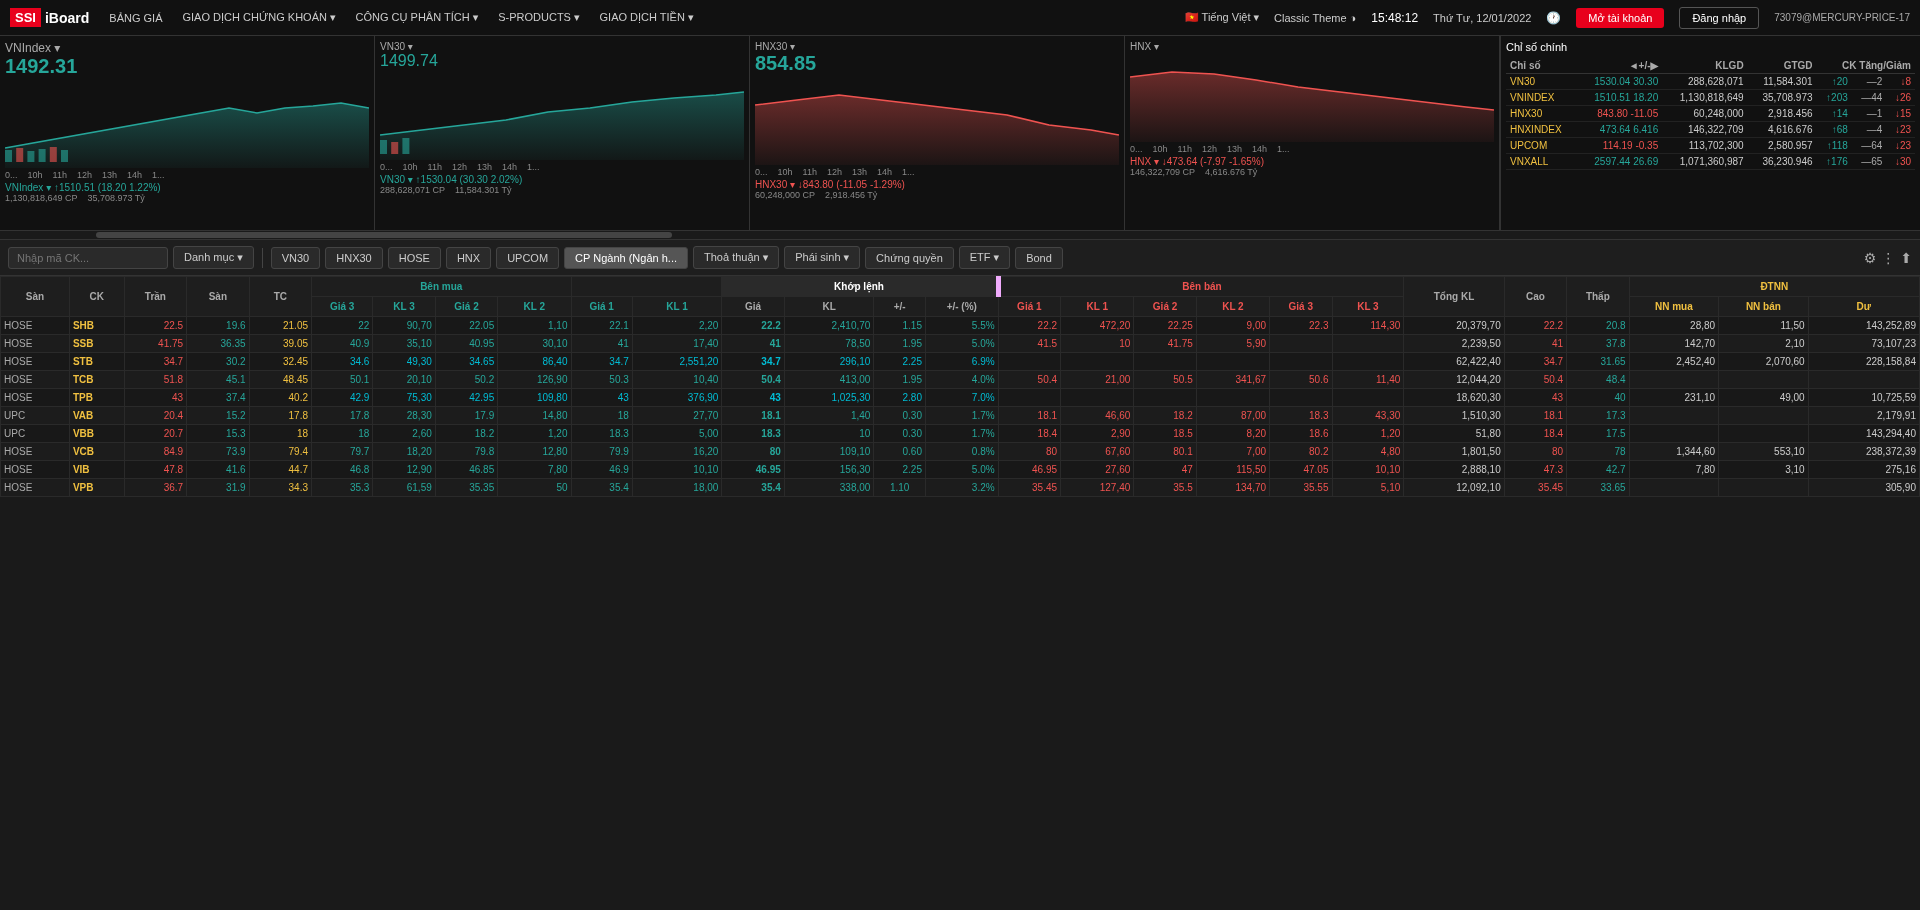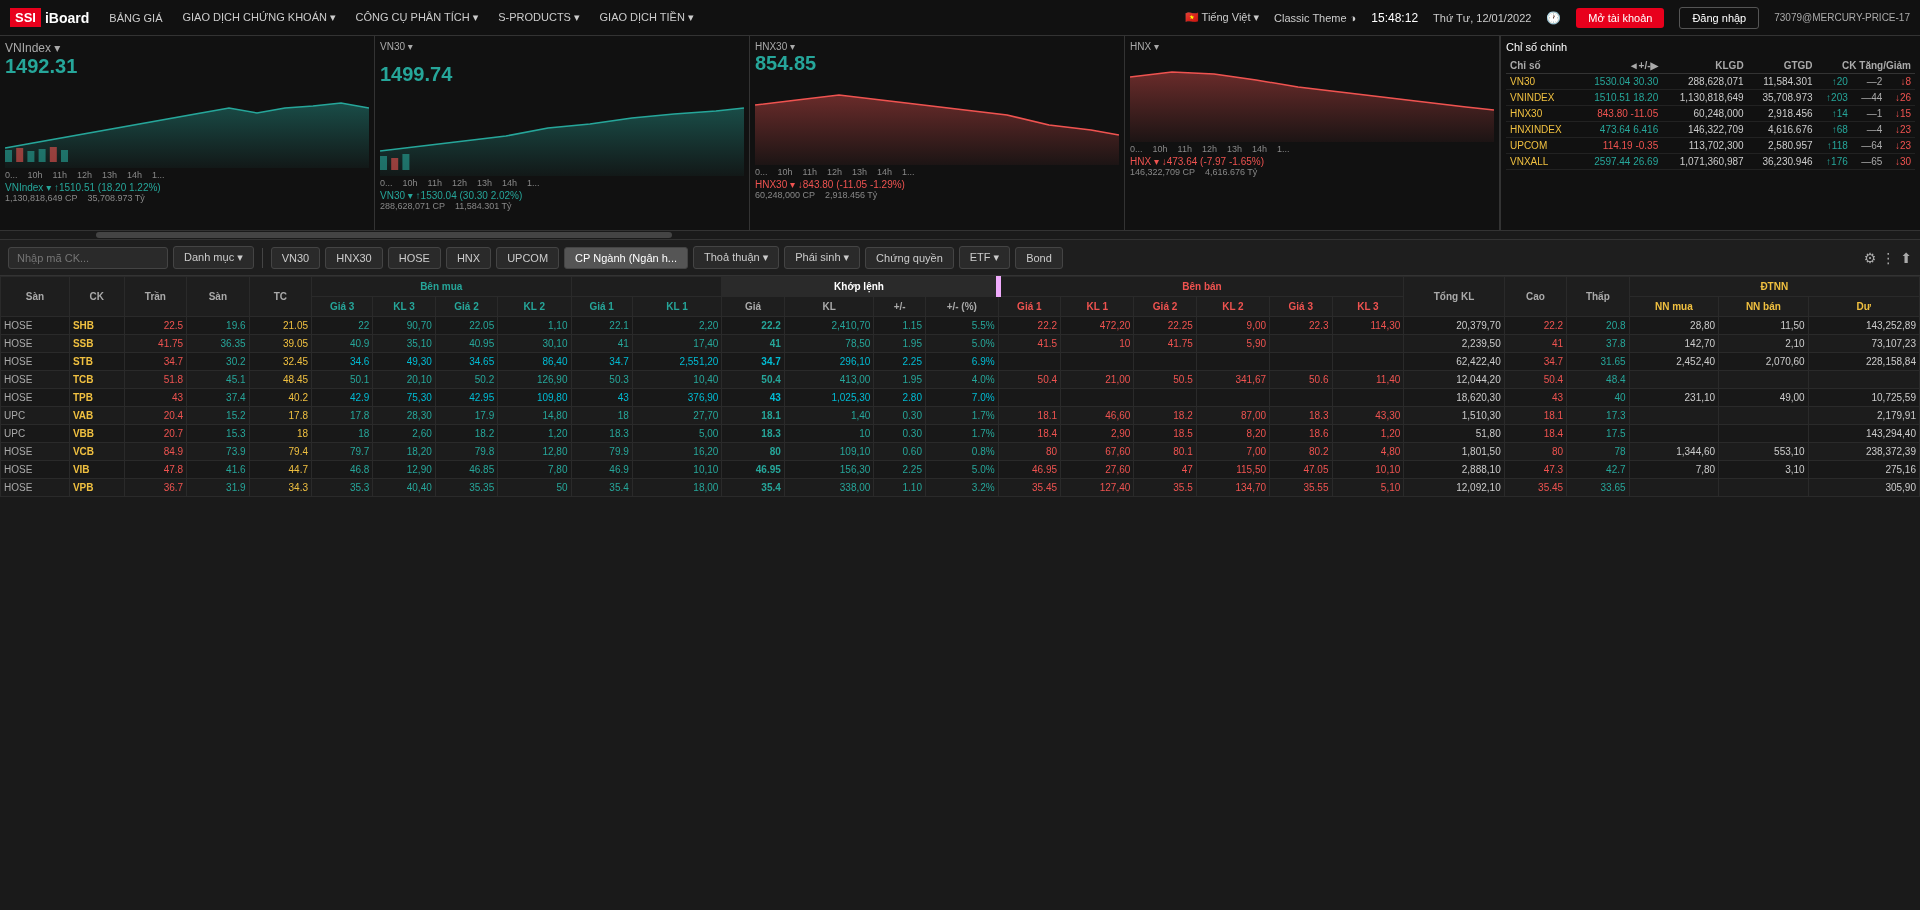--- a/index.html
+++ b/index.html
@@ -122,21 +122,21 @@
         <span>1...</span>
     </div>
     <div style="font-size:10px;margin-top:2px;">
       <span class="up">VNIndex ▾ ↑1510.51 (18.20 1.22%)</span>
     </div>
     <div style="font-size:9px;color:#888;">1,130,818,649 CP &nbsp;&nbsp; 35,708.973 Tỷ</div>
   </div>
 
   <div class="chart-block">
     <div style="font-size:10px;color:#aaa;">VN30 ▾</div>
-    <div style="font-size:20px;color:#26a69a;font-weight:bold;margin-top:11px;">1499.74</div>
+    <div style="font-size:16px;color:#26a69a;font-weight:normal;">1499.74</div>
     <svg class="mini-chart" viewBox="0 0 260 90" preserveAspectRatio="none">
       <defs>
           <linearGradient id="g2" x1="0" x2="0" y1="0" y2="1">
             <stop offset="0%" stop-color="#26a69a" stop-opacity="0.4"></stop>
             <stop offset="100%" stop-color="#26a69a" stop-opacity="0.05"></stop>
           </linearGradient>
         </defs>
       <polyline points="0,65 30,60 60,55 90,50 120,42 150,38 180,32 210,28 240,25 260,22" fill="none" stroke="#26a69a" stroke-width="1.5"></polyline>
       <polygon points="0,65 30,60 60,55 90,50 120,42 150,38 180,32 210,28 240,25 260,22 260,90 0,90" fill="url(#g2)"></polygon>
       <rect x="0" y="70" width="5" height="14" fill="#26a69a" opacity="0.6"></rect>
@@ -612,28 +612,28 @@
     <td style="color:#ccc;">3,10</td>
     <td style="color:#ccc;">275,16</td>
   </tr>
         <tr>
     <td style="color:#aaa;text-align:left;">HOSE</td>
     <td style="color:#f0c040;font-weight:bold;text-align:left;cursor:pointer;">VPB</td>
     <td style="color:#ef5350;">36.7</td>
     <td style="color:#26a69a;">31.9</td>
     <td style="color:#f0c040;">34.3</td>
     <td style="color:#26a69a;">35.3</td>
-    <td style="color:#26a69a;">40,40</td>
+    <td style="color:#26a69a;">61,59</td>
     <td style="color:#26a69a;">35.35</td>
     <td style="color:#26a69a;">50</td>
     <td style="color:#26a69a;">35.4</td>
     <td style="color:#26a69a;">18,00</td>
     <td style="color:#26a69a;font-weight:bold;">35.4</td>
     <td style="color:#26a69a;">338,00</td>
-    <td style="color:#26a69a;">1.10</td>
+    <td style="color:#26a69a;text-align:center;">1.10</td>
     <td style="color:#26a69a;">3.2%</td>
     <td style="color:#ef5350;">35.45</td>
     <td style="color:#ef5350;">127,40</td>
     <td style="color:#ef5350;">35.5</td>
     <td style="color:#ef5350;">134,70</td>
     <td style="color:#ef5350;">35.55</td>
     <td style="color:#ef5350;">5,10</td>
     <td style="color:#ccc;">12,092,10</td>
     <td style="color:#ef5350;">35.45</td>
     <td style="color:#26a69a;">33.65</td>

